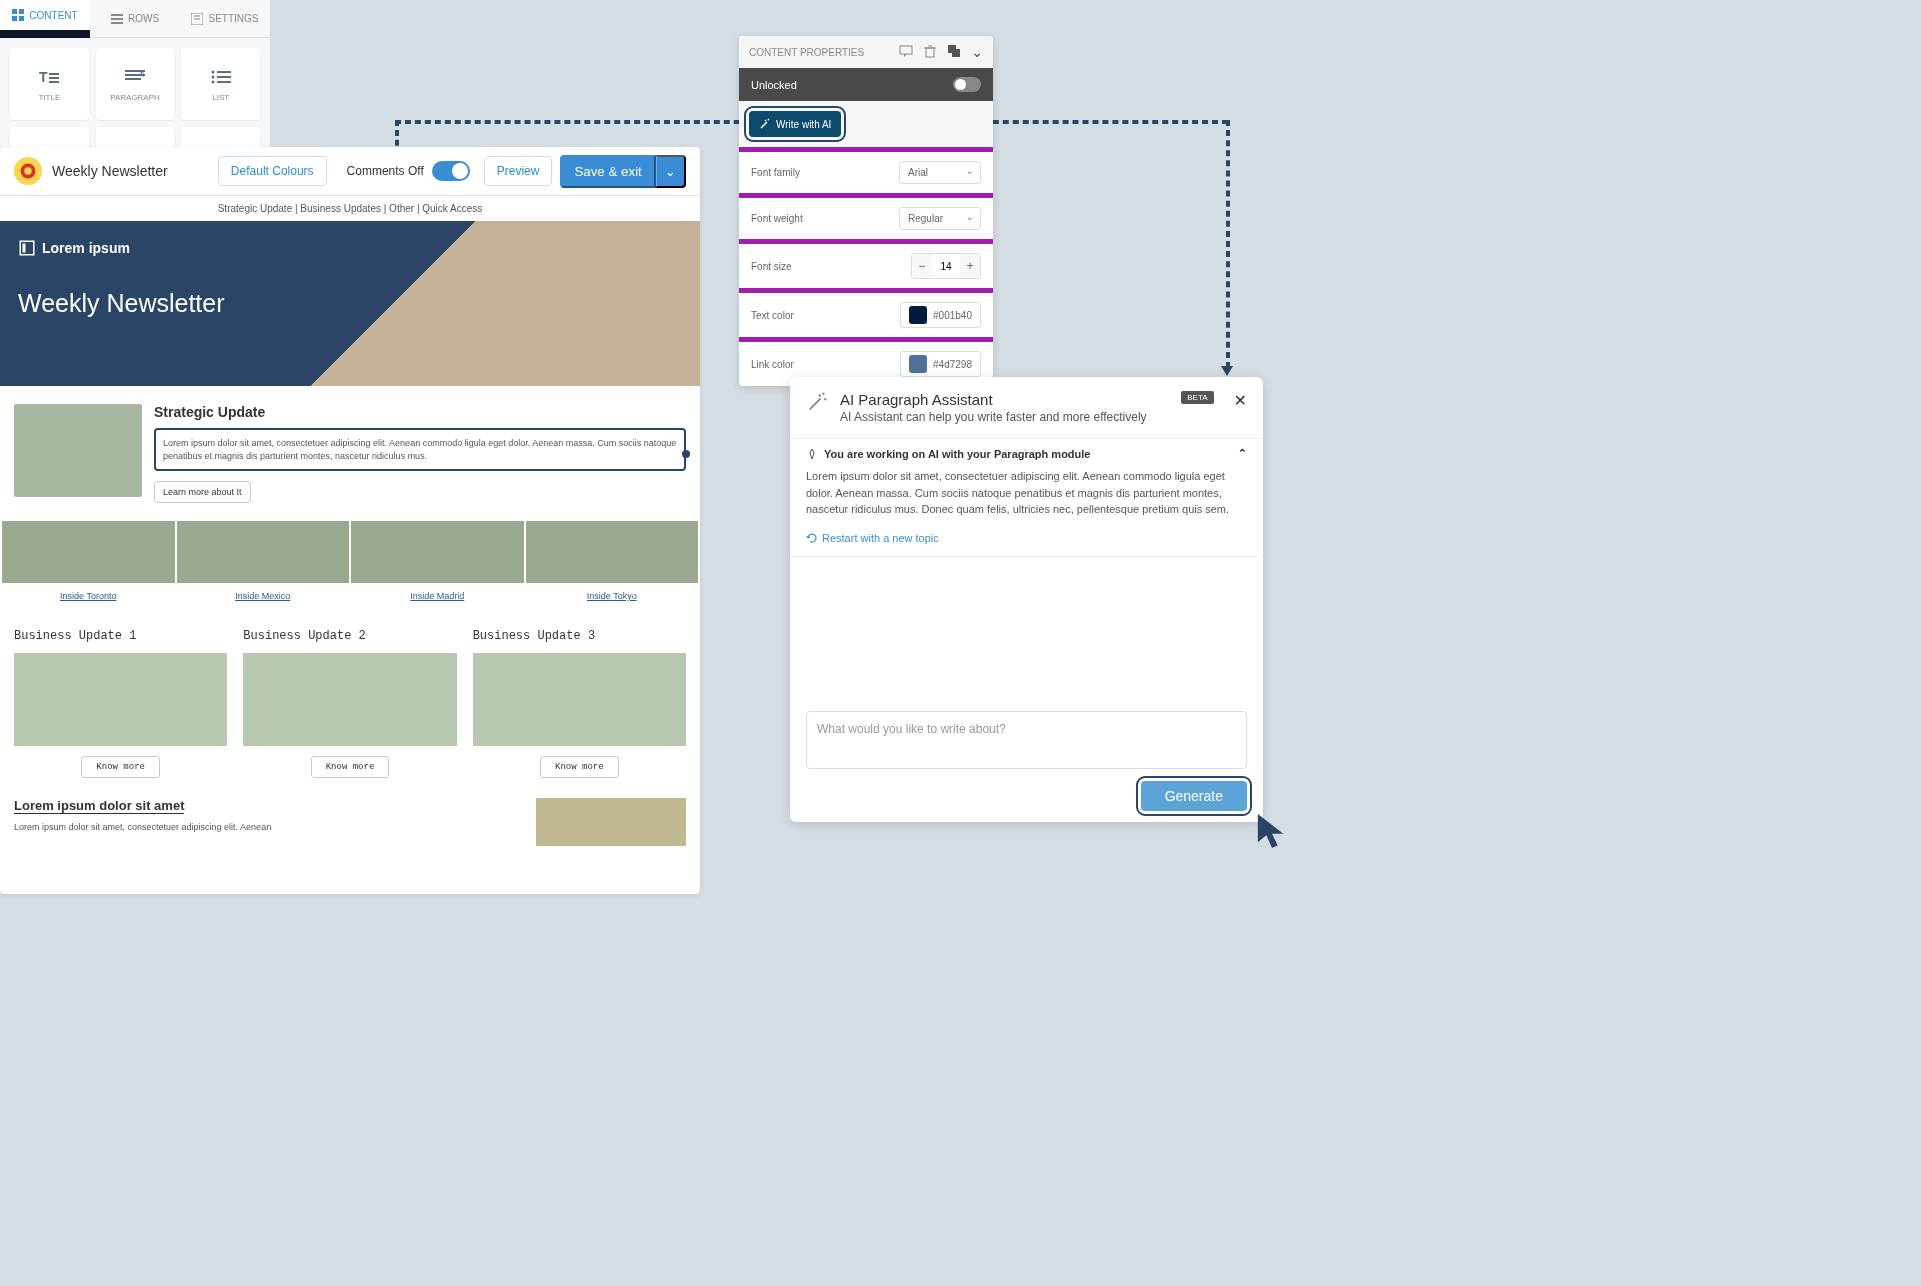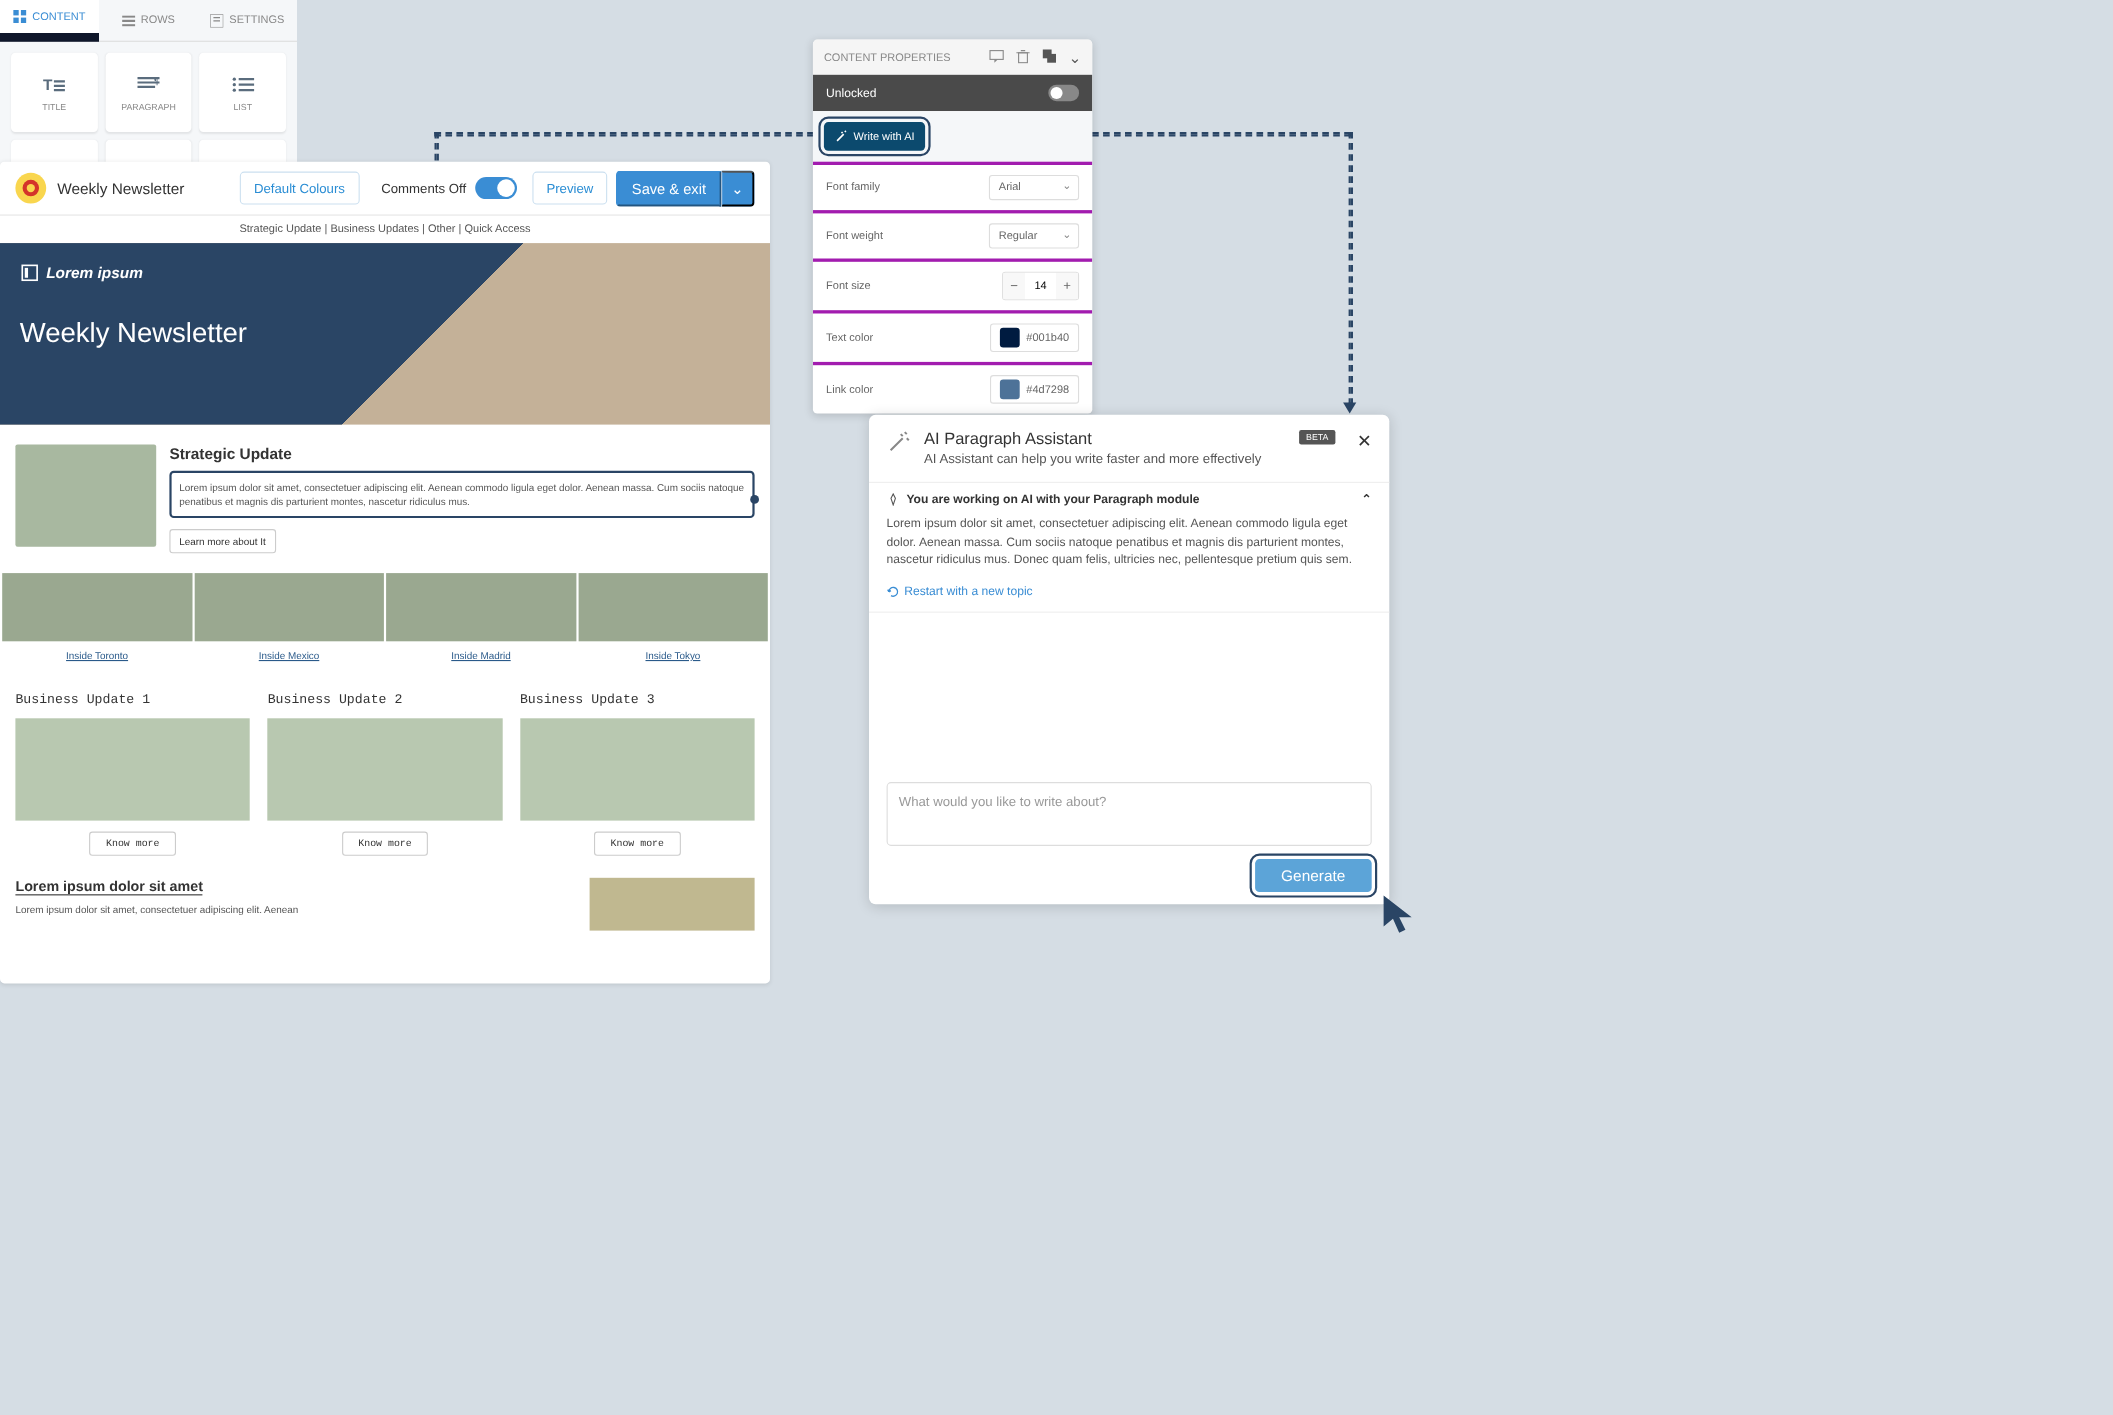--- a/index.html
+++ b/index.html
@@ -13,21 +13,21 @@
 .btn { border: 1px solid #cce0f0; border-radius: 4px; padding: 7px 12px; font-size: 12px; cursor: pointer; background: #fff; color: #2a8dd4; }
 .btn-default { margin-left: auto; }
 .comments-off { font-size: 12px; margin: 0 8px 0 20px; }
 .toggle { width: 38px; height: 20px; background: #3a8dd4; border-radius: 10px; position: relative; margin-right: 14px; }
 .toggle::after { content: ''; position: absolute; right: 2px; top: 2px; width: 16px; height: 16px; background: #fff; border-radius: 50%; }
 .btn-preview { margin-right: 8px; }
 .btn-save { background: #3a8dd4; color: #fff; border-color: #3a8dd4; padding: 7px 12px; }
 .btn-save-caret { background: #3a8dd4; color: #fff; border-left: 1px solid rgba(255,255,255,0.3); border-radius: 0 4px 4px 0; padding: 7px 8px; }
 .nav-links { text-align: center; font-size: 10px; color: #555; padding: 7px 0; }
 .hero { height: 165px; background: linear-gradient(135deg, #2a4565 0%, #2a4565 55%, transparent 55%), linear-gradient(0deg, #c4b198, #c4b198); position: relative; color: #fff; padding: 18px; }
-.hero-brand { font-size: 14px; font-weight: 600; margin-bottom: 30px; display: flex; align-items: center; font-style: italic; }
+.hero-brand { font-size: 14px; font-weight: 600; margin-bottom: 30px; display: flex; align-items: center; }
 .hero-brand svg { width: 18px; height: 18px; margin-right: 6px; }
 .hero-title { font-size: 25px; line-height: 1.3; }
 .strategic { display: flex; padding: 18px 14px; }
 .strategic-img { width: 128px; height: 93px; background: #a8b8a0; border-radius: 2px; margin-right: 12px; }
 .strategic-content { flex: 1; }
 .strategic-heading { font-size: 14px; font-weight: 600; margin-bottom: 8px; }
 .strategic-text { border: 2px solid #2a4565; border-radius: 4px; padding: 7px; font-size: 9px; color: #555; line-height: 1.4; position: relative; }
 .strategic-text::after { content: ''; position: absolute; right: -6px; top: 50%; width: 8px; height: 8px; background: #2a4565; border-radius: 50%; }
 .btn-learn { font-size: 9px; padding: 5px 8px; border: 1px solid #ccc; border-radius: 3px; margin-top: 10px; display: inline-block; color: #333; }
 .city-row { display: flex; gap: 2px; padding: 0 2px 10px; }
@@ -54,21 +54,21 @@
 .content-icon { width: 24px; height: 20px; display: flex; align-items: center; justify-content: center; }
 
 .props-panel { left: 739px; top: 36px; width: 254px; box-shadow: 0 2px 8px rgba(0,0,0,0.15); border-radius: 4px; overflow: hidden; }
 .props-header { display: flex; align-items: center; padding: 8px 10px; font-size: 10px; color: #888; background: #f5f5f5; }
 .props-header-icons { margin-left: auto; display: flex; gap: 10px; }
 .props-unlocked { background: #4a4a4a; color: #fff; padding: 9px 12px; font-size: 11px; display: flex; align-items: center; }
 .toggle-off { width: 28px; height: 15px; background: #888; border-radius: 8px; position: relative; margin-left: auto; }
 .toggle-off::after { content: ''; position: absolute; left: 2px; top: 2px; width: 11px; height: 11px; background: #fff; border-radius: 50%; }
 .write-ai-row { padding: 10px; background: #f5f7f9; }
 .btn-write-ai { background: #0c4a6e; color: #fff; border: none; border-radius: 4px; padding: 7px 10px; font-size: 10px; display: flex; align-items: center; gap: 5px; outline: 2px solid #2a4565; outline-offset: 3px; }
-.prop-row { display: flex; align-items: center; padding: 9px 12px; font-size: 10px; color: #666; border-top: 3px solid #a21caf; }
+.prop-row { display: flex; align-items: center; padding: 9px 12px; font-size: 10px; color: #666; border-top: 5px solid #a21caf; }
 .prop-label { flex: 1; }
 .select { border: 1px solid #ddd; border-radius: 3px; padding: 5px 20px 5px 8px; font-size: 10px; width: 82px; background: #fff; position: relative; }
 .select::after { content: '⌄'; position: absolute; right: 6px; top: 3px; color: #888; }
 .stepper { display: flex; border: 1px solid #ddd; border-radius: 3px; }
 .stepper button { width: 20px; height: 24px; border: none; background: #f8f8f8; font-size: 12px; color: #666; }
 .stepper input { width: 28px; border: none; text-align: center; font-size: 10px; }
 .color-swatch { width: 18px; height: 18px; border-radius: 3px; margin-right: 6px; }
 .color-value { font-size: 10px; }
 .color-box { display: flex; align-items: center; border: 1px solid #ddd; border-radius: 3px; padding: 3px 8px; }
 

